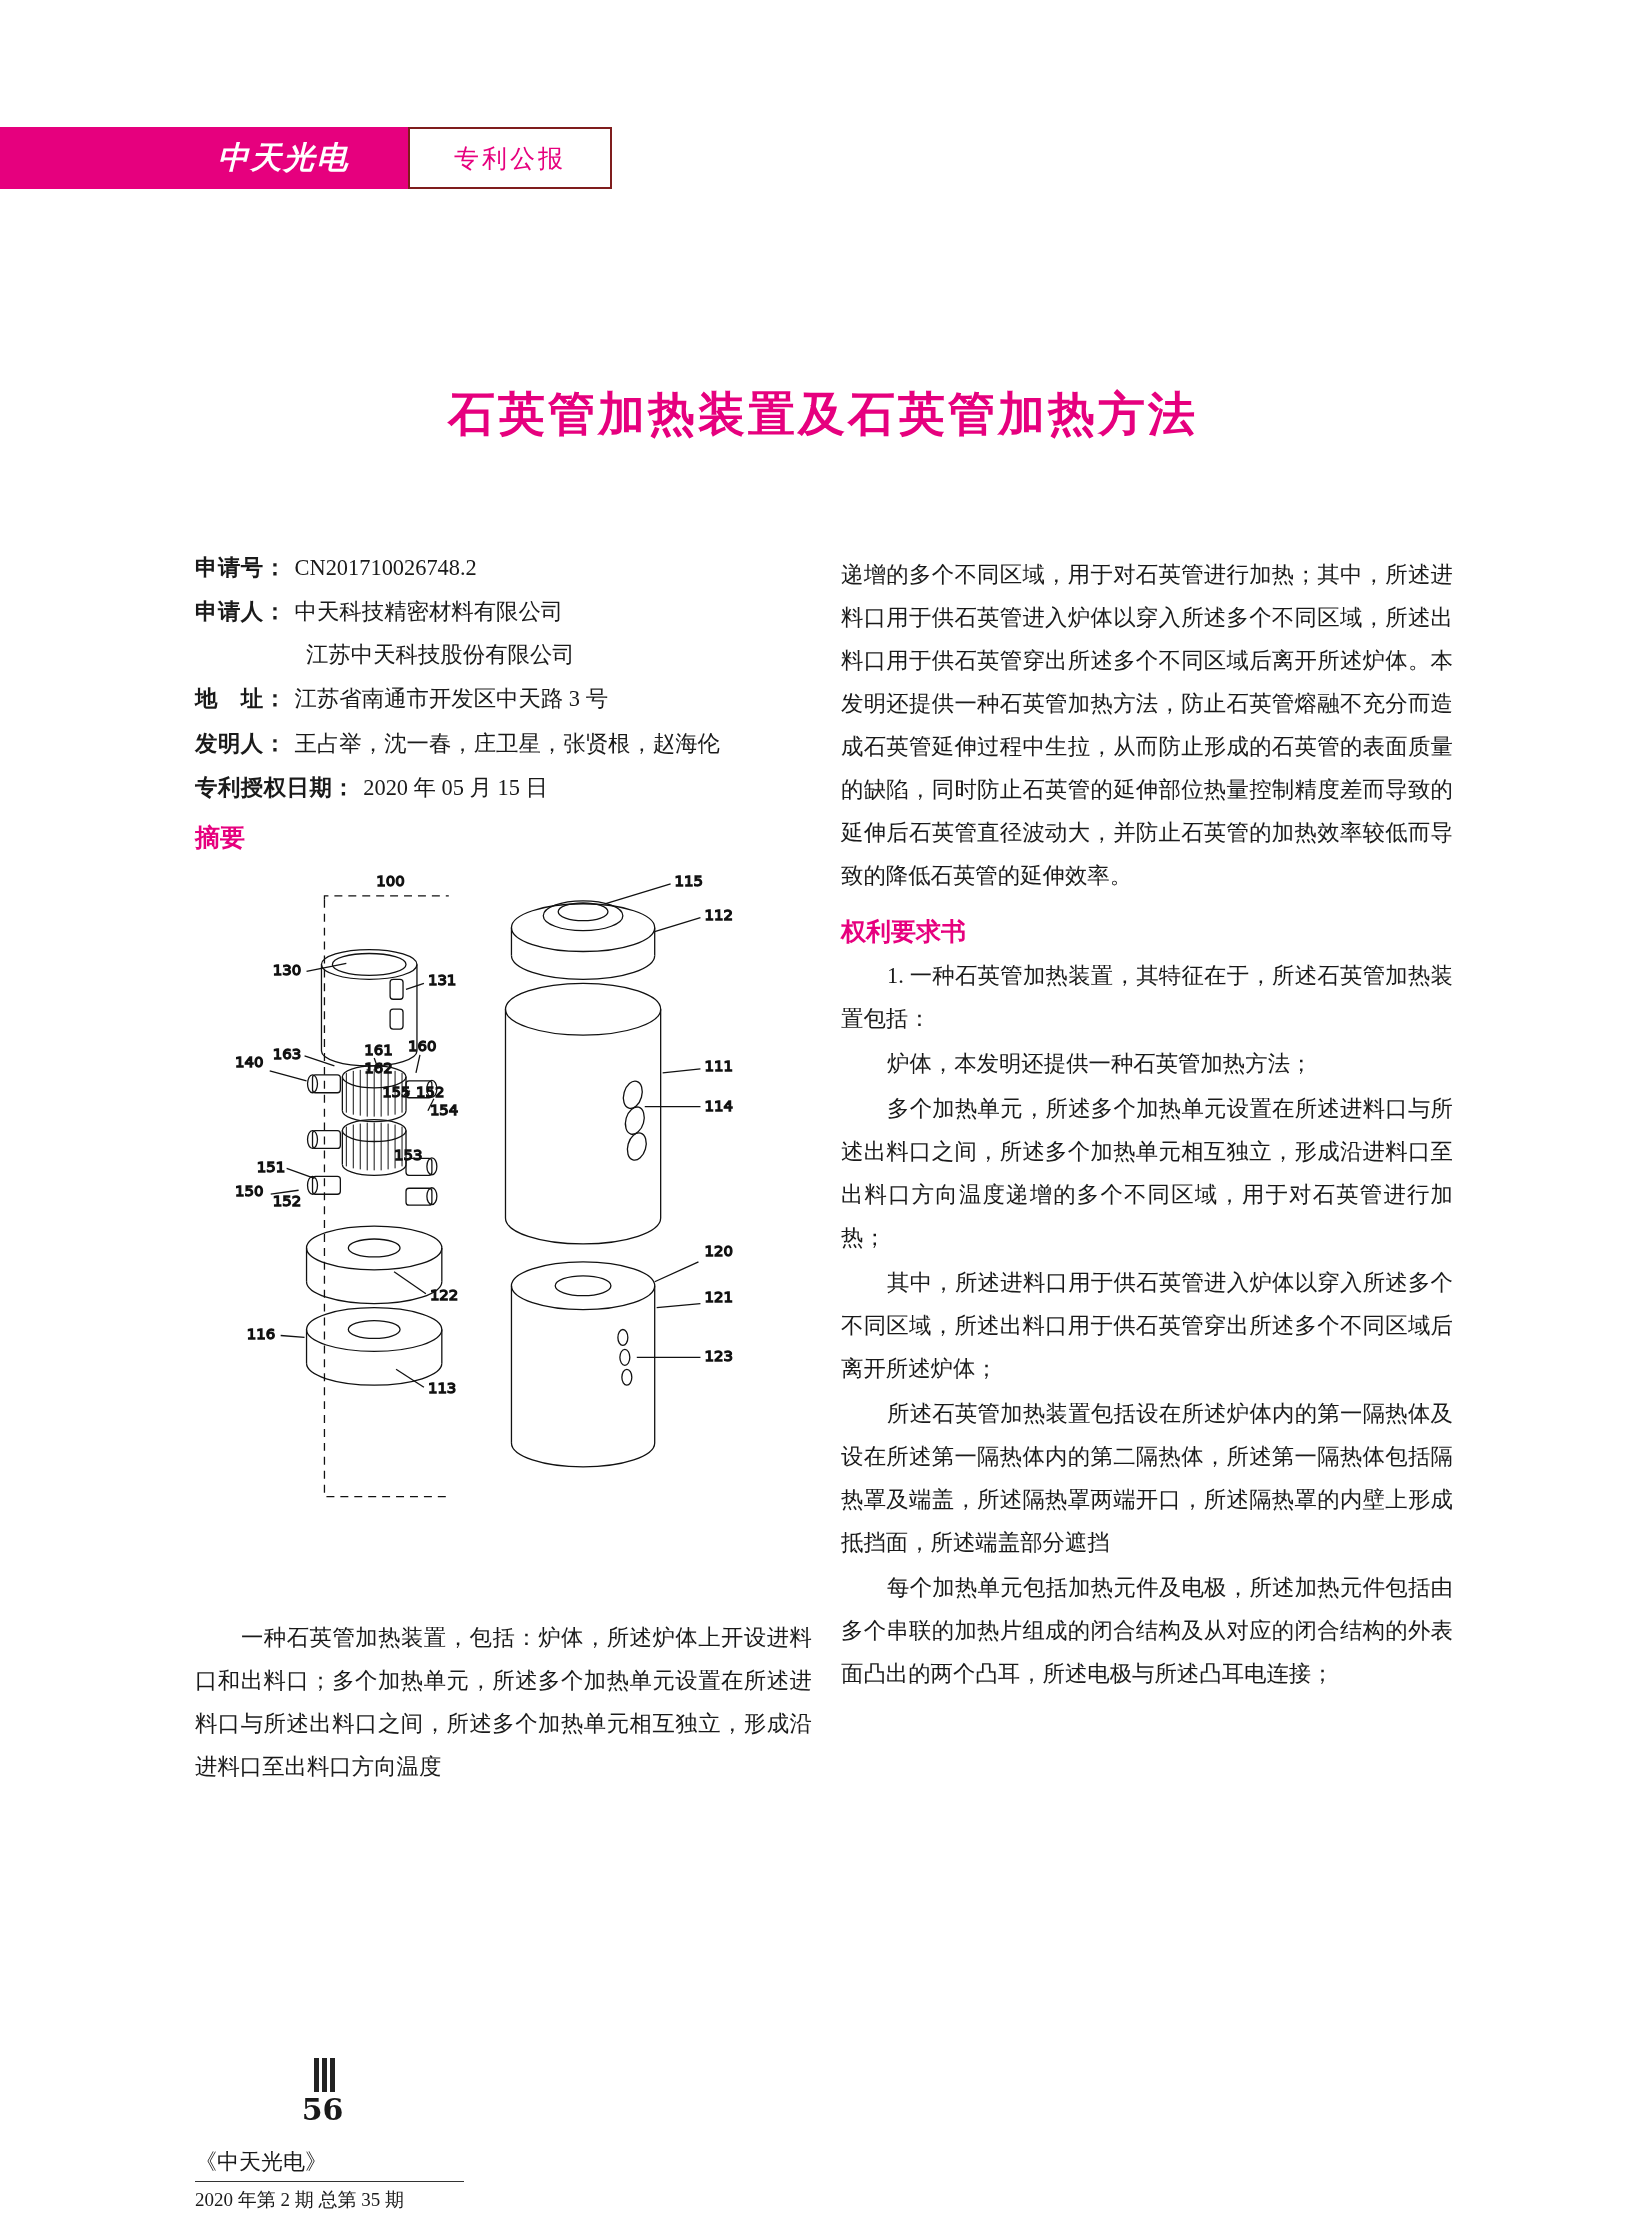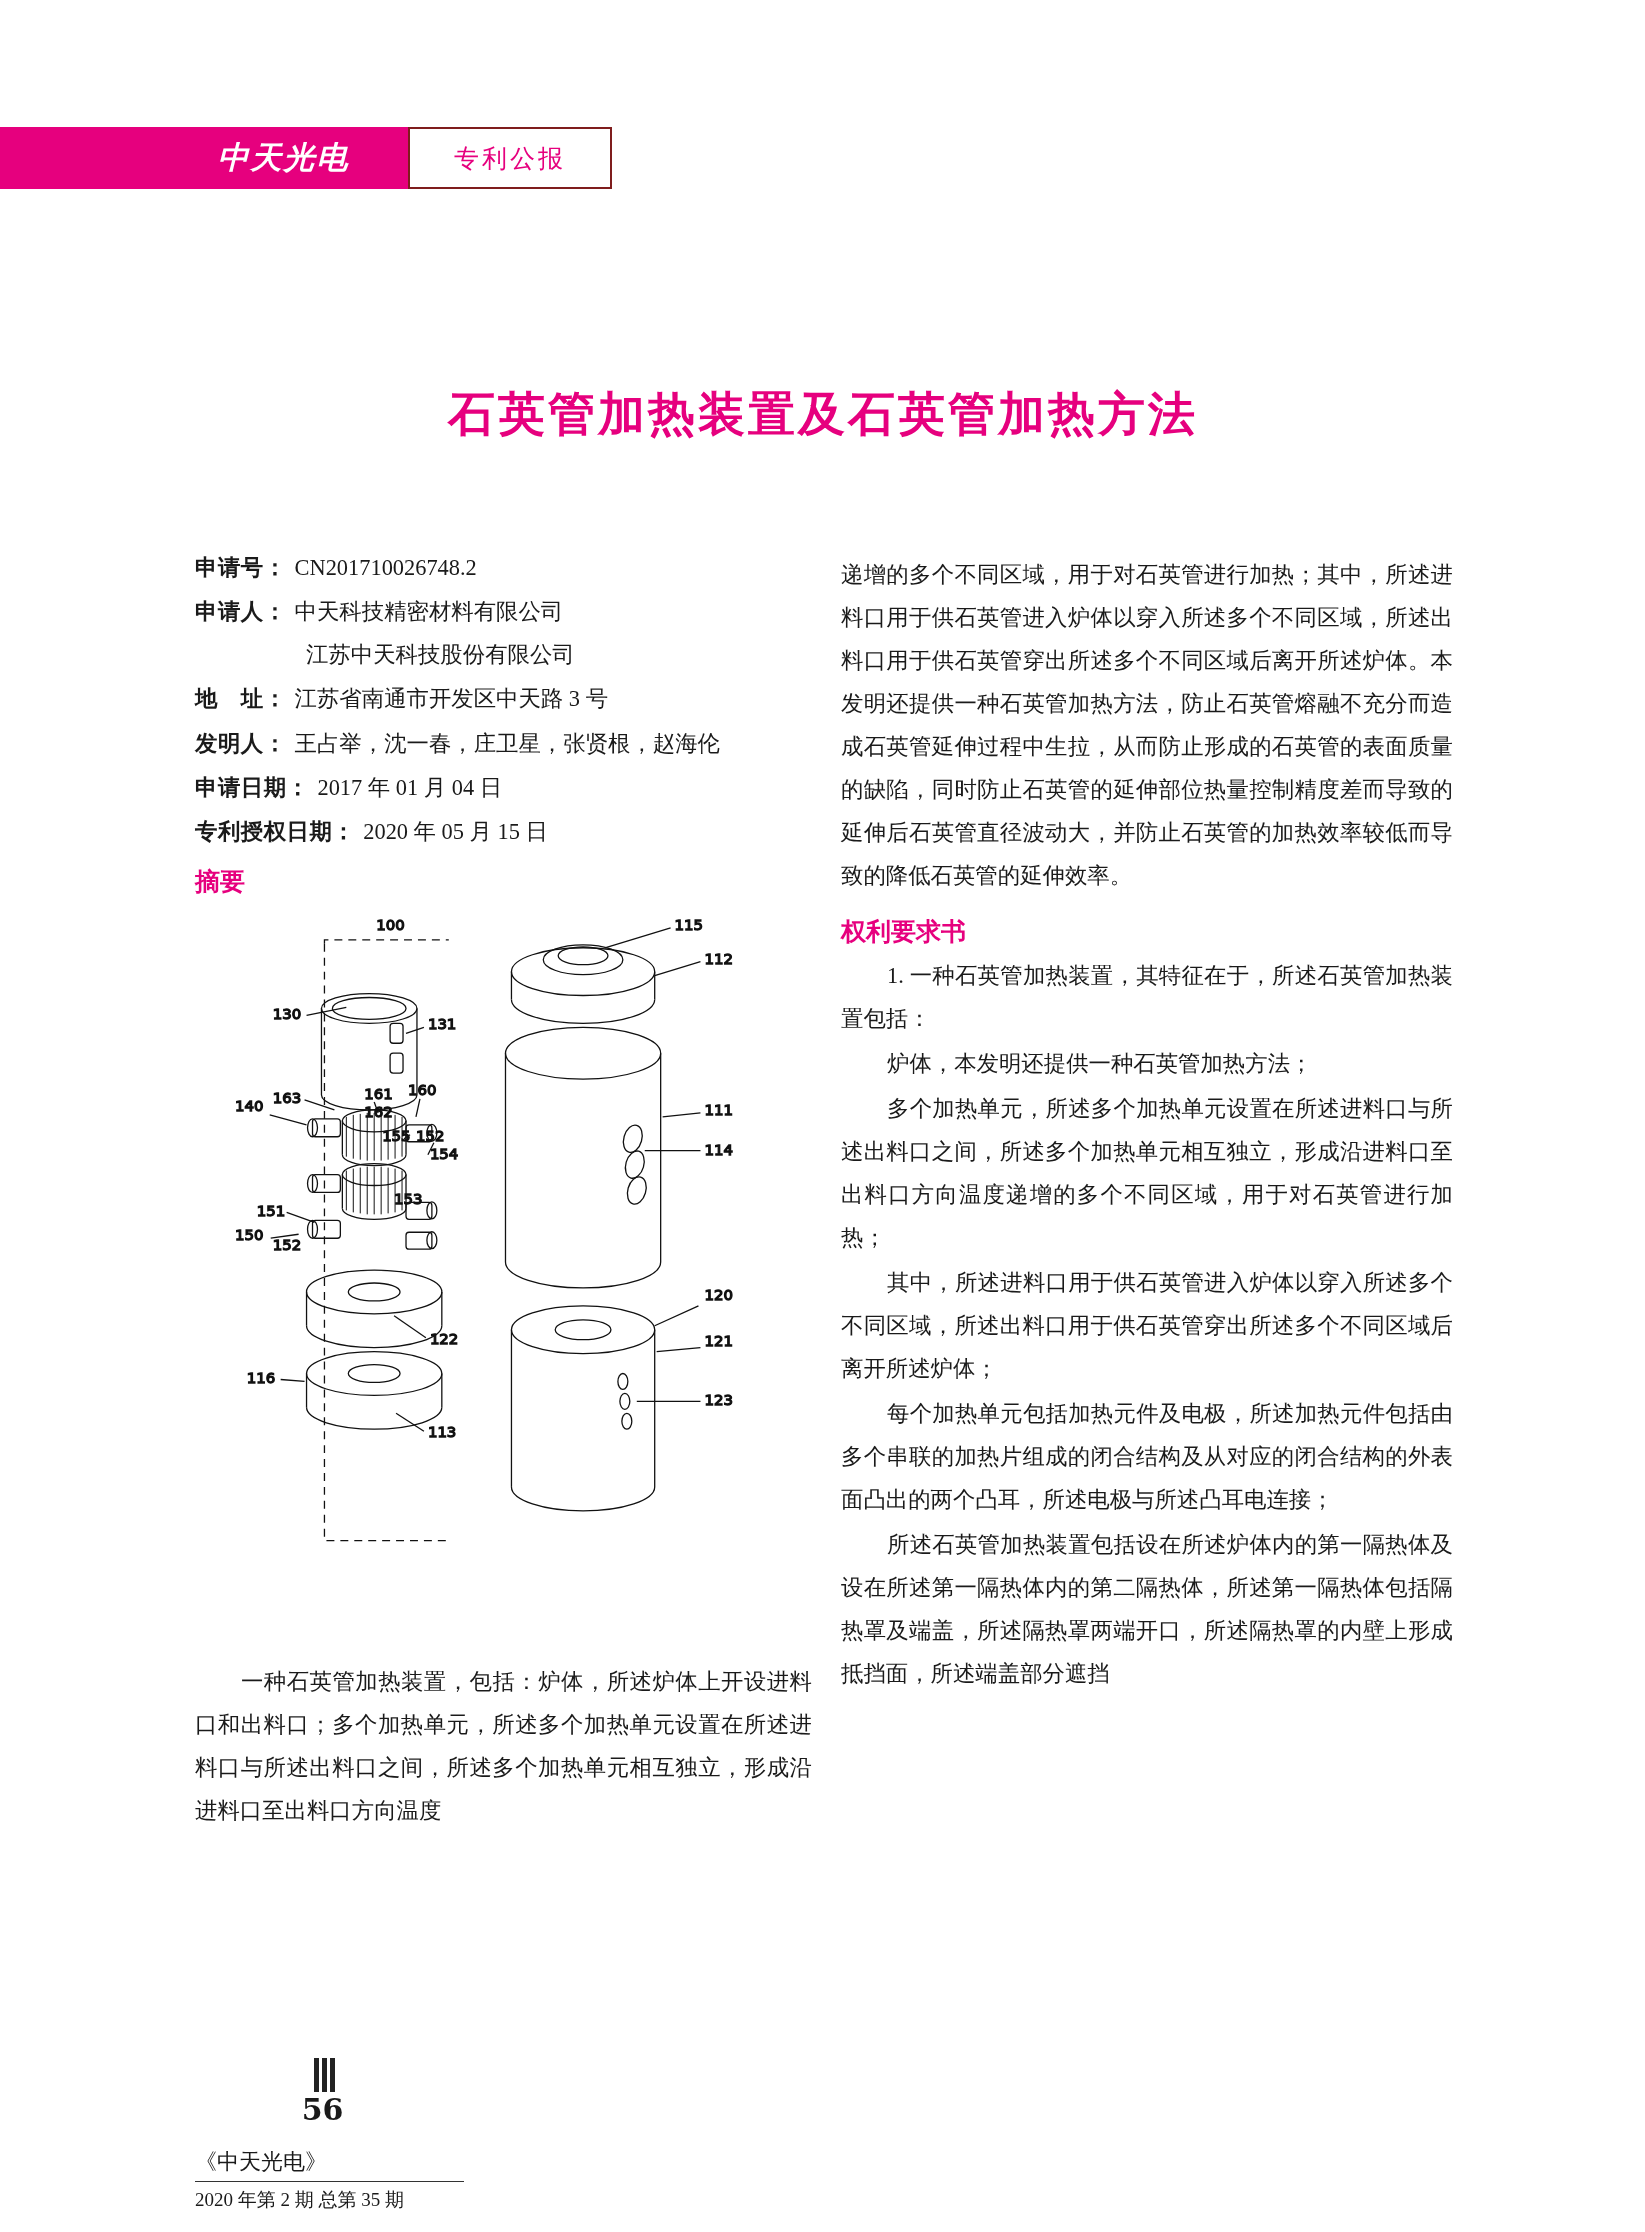--- a/index.html
+++ b/index.html
@@ -223,24 +223,20 @@
   <div class="field-row">
     <span class="field-label">地　址：</span>
     <span class="field-value">江苏省南通市开发区中天路 3 号</span>
   </div>
 
   <div class="field-row">
     <span class="field-label">发明人：</span>
     <span class="field-value">王占举，沈一春，庄卫星，张贤根，赵海伦</span>
   </div>
 
-  <div class="field-row">
-    <span class="field-label">申请日期：</span>
-    <span class="field-value">2017 年 01 月 04 日</span>
-  </div>
 
   <div class="field-row">
     <span class="field-label">专利授权日期：</span>
     <span class="field-value">2020 年 05 月 15 日</span>
   </div>
 
   <div class="section-head">摘要</div>
 
   <div class="figure-wrap">
     <svg width="617" height="756" viewBox="0 0 620 760" fill="none" stroke="#111" stroke-width="1.3">
@@ -381,22 +377,22 @@
 
 <div class="col-right">
   <p class="body-p">递增的多个不同区域，用于对石英管进行加热；其中，所述进料口用于供石英管进入炉体以穿入所述多个不同区域，所述出料口用于供石英管穿出所述多个不同区域后离开所述炉体。本发明还提供一种石英管加热方法，防止石英管熔融不充分而造成石英管延伸过程中生拉，从而防止形成的石英管的表面质量的缺陷，同时防止石英管的延伸部位热量控制精度差而导致的延伸后石英管直径波动大，并防止石英管的加热效率较低而导致的降低石英管的延伸效率。</p>
 
   <div class="section-head">权利要求书</div>
 
   <p class="body-p indent2">1. 一种石英管加热装置，其特征在于，所述石英管加热装置包括：</p>
   <p class="body-p indent2">炉体，本发明还提供一种石英管加热方法；</p>
   <p class="body-p indent2">多个加热单元，所述多个加热单元设置在所述进料口与所述出料口之间，所述多个加热单元相互独立，形成沿进料口至出料口方向温度递增的多个不同区域，用于对石英管进行加热；</p>
   <p class="body-p indent2">其中，所述进料口用于供石英管进入炉体以穿入所述多个不同区域，所述出料口用于供石英管穿出所述多个不同区域后离开所述炉体；</p>
+  <p class="body-p indent2">所述石英管加热装置包括设在所述炉体内的第一隔热体及设在所述第一隔热体内的第二隔热体，所述第一隔热体包括隔热罩及端盖，所述隔热罩两端开口，所述隔热罩的内壁上形成抵挡面，所述端盖部分遮挡</p>
   <p class="body-p indent2">每个加热单元包括加热元件及电极，所述加热元件包括由多个串联的加热片组成的闭合结构及从对应的闭合结构的外表面凸出的两个凸耳，所述电极与所述凸耳电连接；</p>
-  <p class="body-p indent2">所述石英管加热装置包括设在所述炉体内的第一隔热体及设在所述第一隔热体内的第二隔热体，所述第一隔热体包括隔热罩及端盖，所述隔热罩两端开口，所述隔热罩的内壁上形成抵挡面，所述端盖部分遮挡</p>
 </div>
 
 <div class="footer">
   <div class="footer-bars">
     <i></i>
       <i></i>
       <i></i>
   </div>
   <div class="footer-page">56</div>
   <div class="footer-lines">

